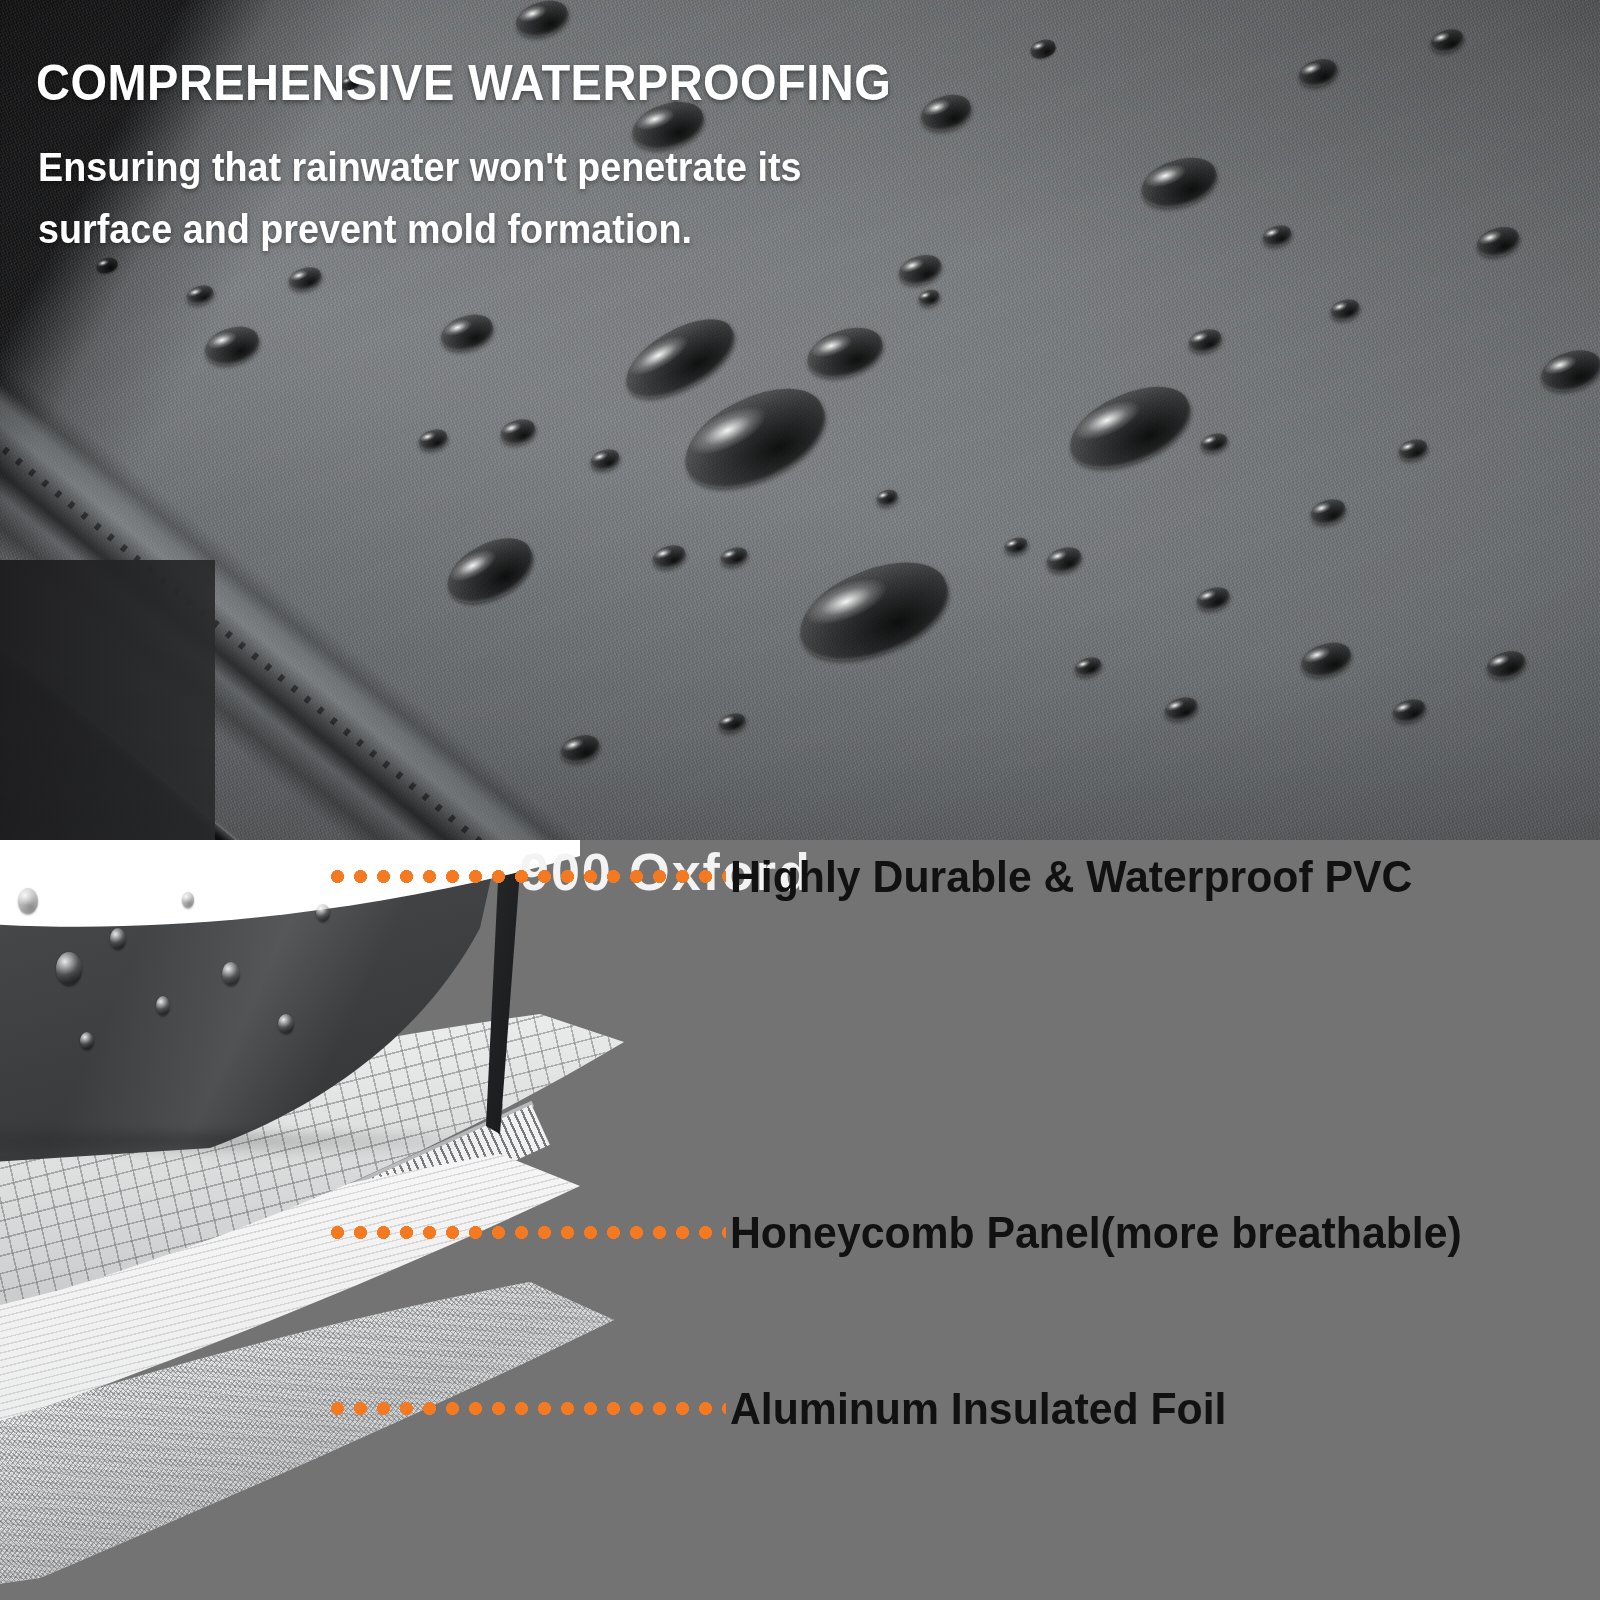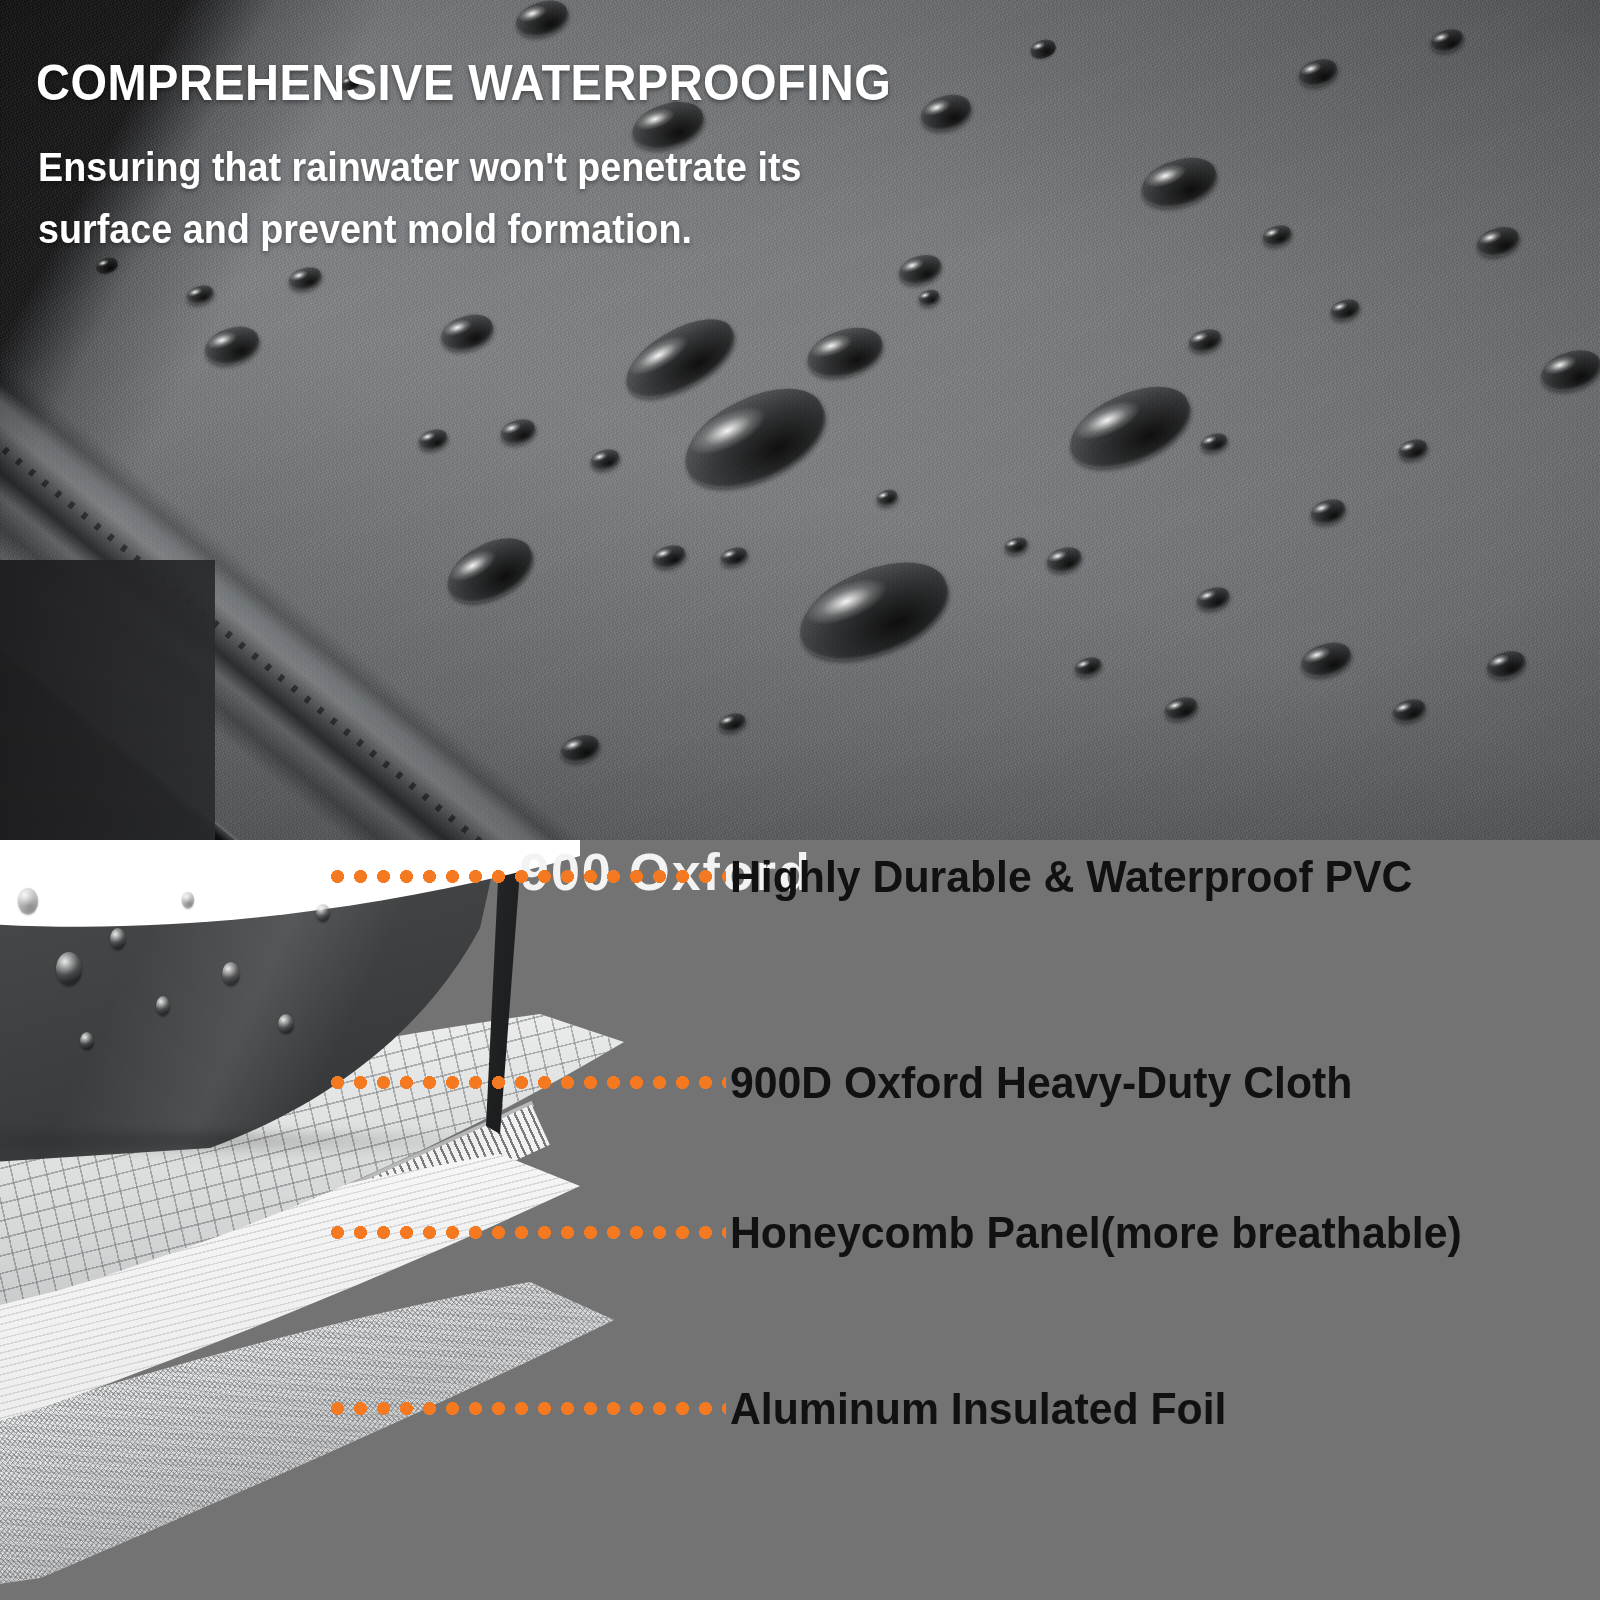--- a/index.html
+++ b/index.html
@@ -264,24 +264,20 @@
       <div class="mini" style="left:120px;top:200px;width:14px;height:18px;"></div>
       <div class="mini" style="left:222px;top:60px;width:12px;height:16px;"></div>
       <div class="pvc-shadow"></div>
     </div>
 
     <div class="row" style="top:6px;text-align:center;">
       <div class="dots" style="--dc:#F57920;width:400px;margin-left:326px;"></div>
       <div class="lbl">Highly Durable &amp; Waterproof PVC</div>
     </div>
 
-    <div class="row" style="top:212px;">
-      <div class="dots" style="--dc:#F57920;width:400px;margin-left:326px;"></div>
-      <div class="lbl">900D Oxford Heavy-Duty Cloth</div>
-    </div>
 
     <div class="row" style="top:538px;">
       <div class="dots" style="--dc:#F57920;width:400px;margin-left:326px;"></div>
       <div class="lbl">Aluminum Insulated Foil</div>
     </div>
 
     <div class="row" style="top:362px;">
       <div class="dots" style="--dc:#F57920;width:400px;margin-left:326px;"></div>
       <div class="lbl">Honeycomb Panel(more breathable)</div>
     </div>

